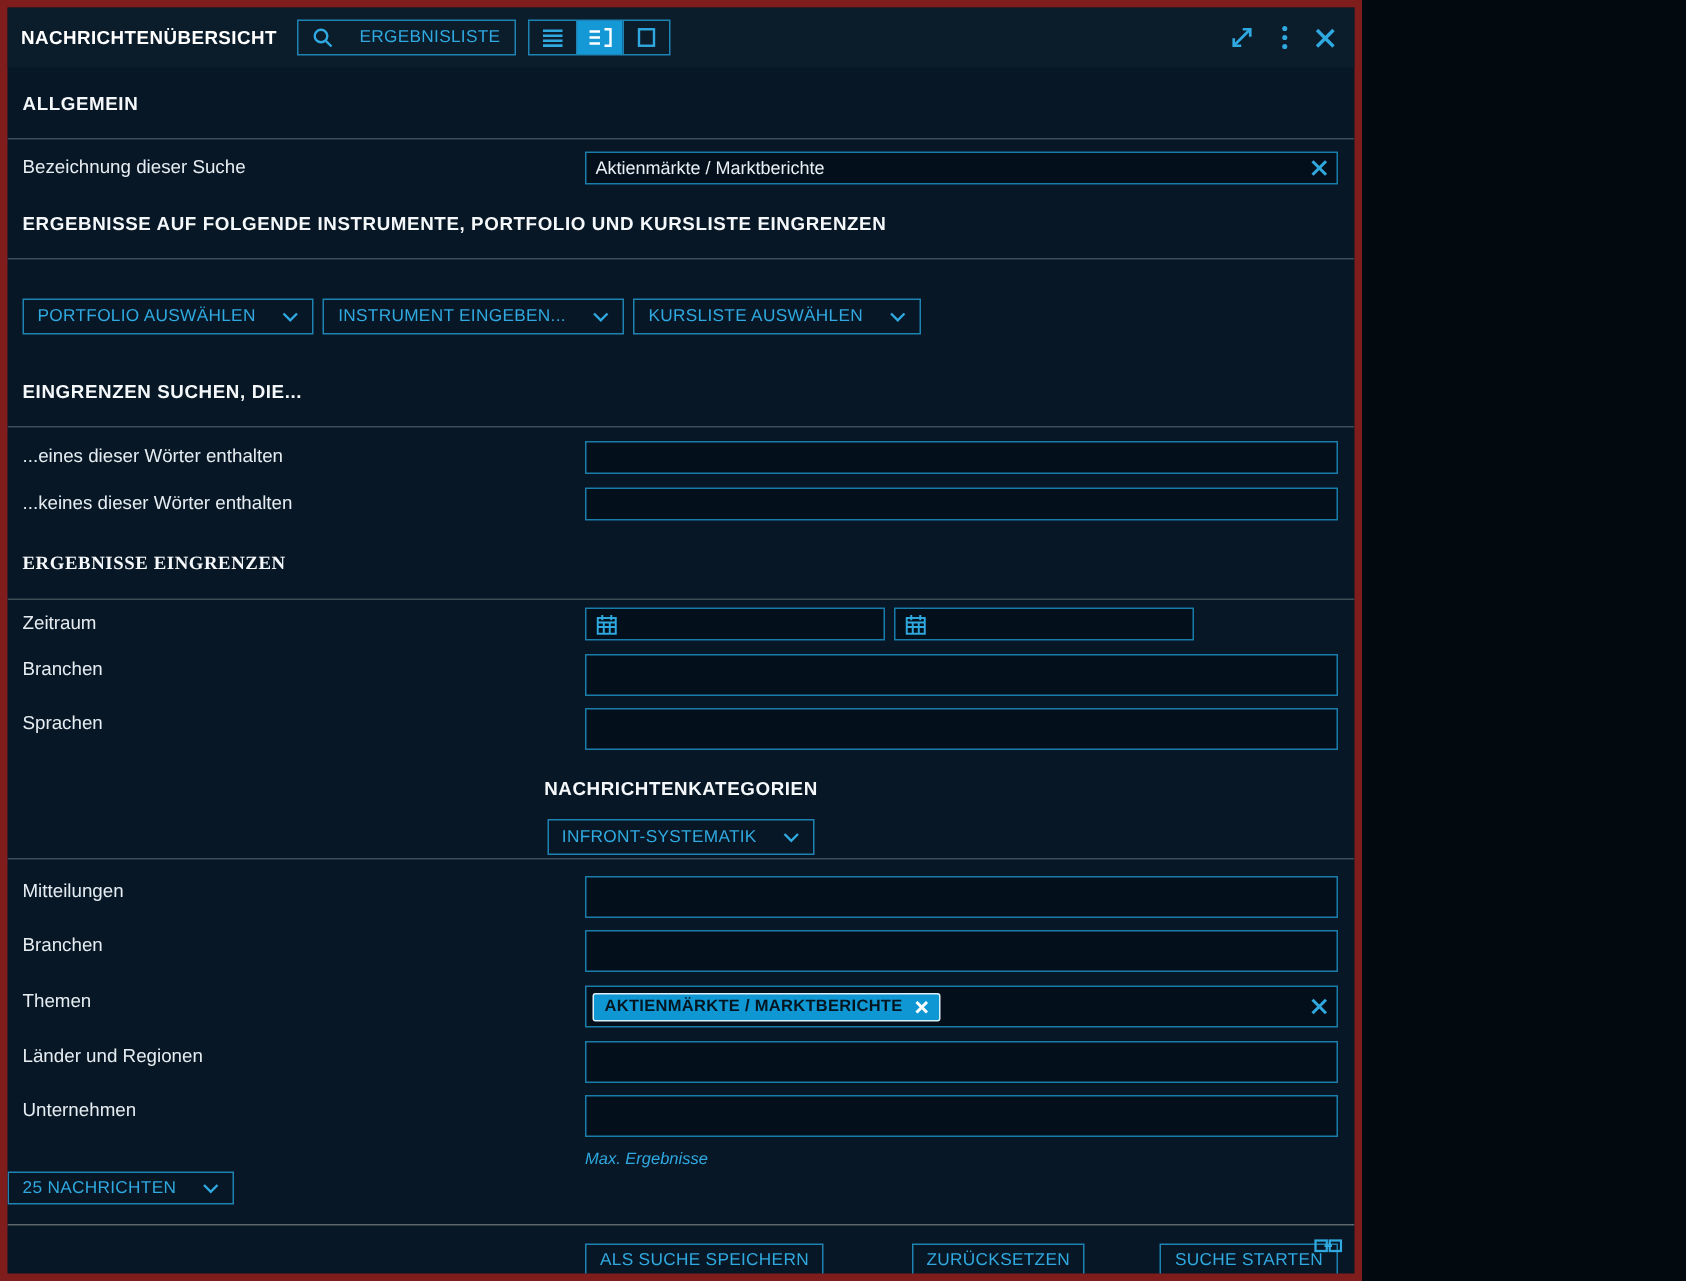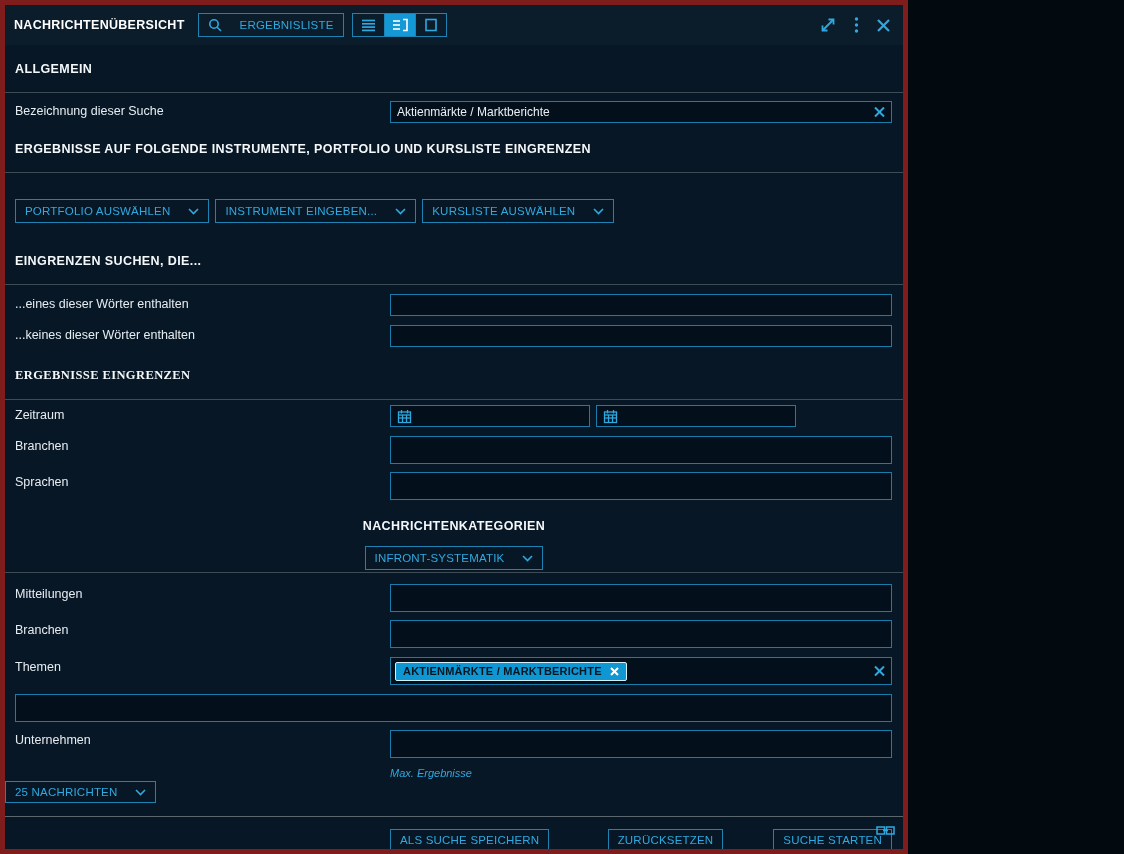--- a/index.html
+++ b/index.html
@@ -310,20 +310,21 @@
       </span>
       <span class="clear-x">
         <svg width="11" height="11" viewBox="0 0 11 11" stroke="#2fa9e0" stroke-width="2">
             <line x1="1" y1="1" x2="10" y2="10"></line>
             <line x1="10" y1="1" x2="1" y2="10"></line>
           </svg>
       </span>
     </span>
   </div>
   <div class="form-row mt-k">
+    <span class="form-label">Länder und Regionen</span>
     <span class="field">
         <input class="text-input tall" type="text" style="">
       </span>
   </div>
   <div class="form-row mt-k2">
     <span class="form-label">Unternehmen</span>
     <span class="field">
         <input class="text-input tall" type="text" style="">
       </span>
   </div>

